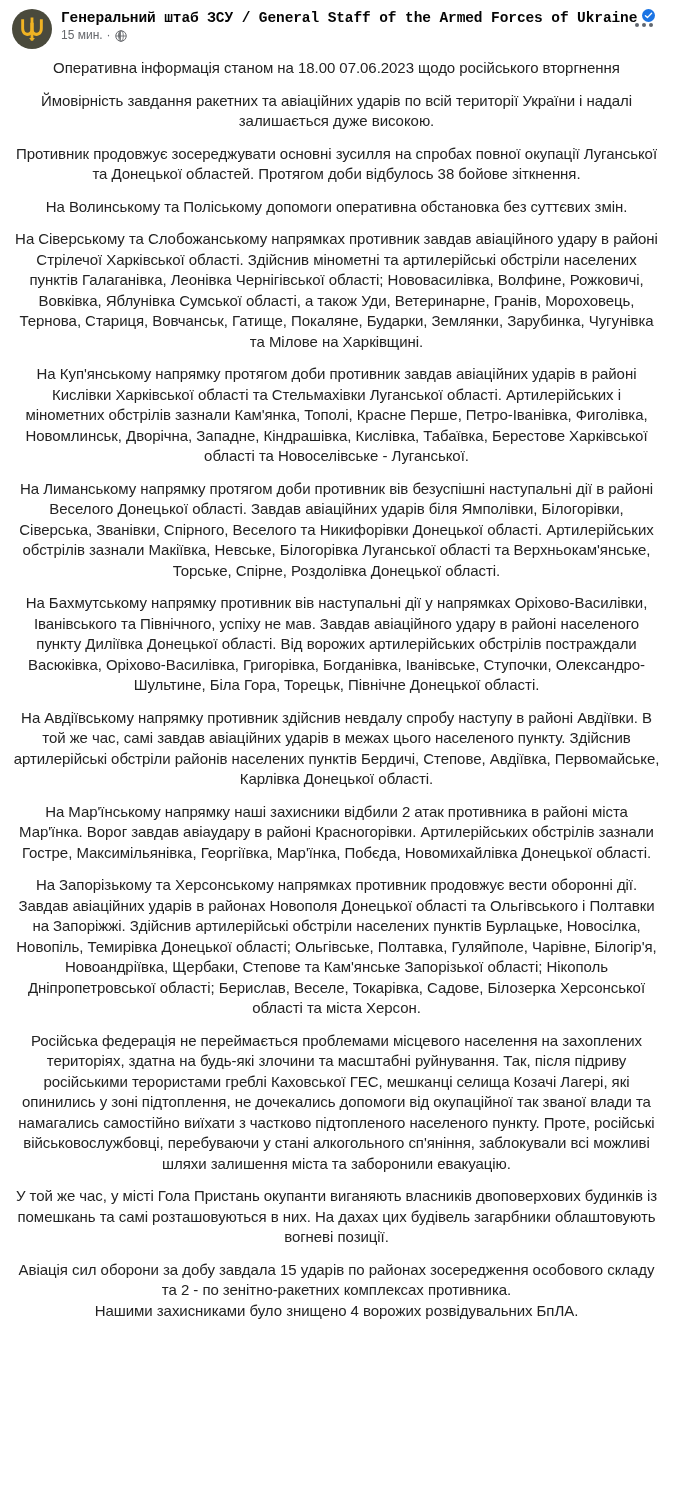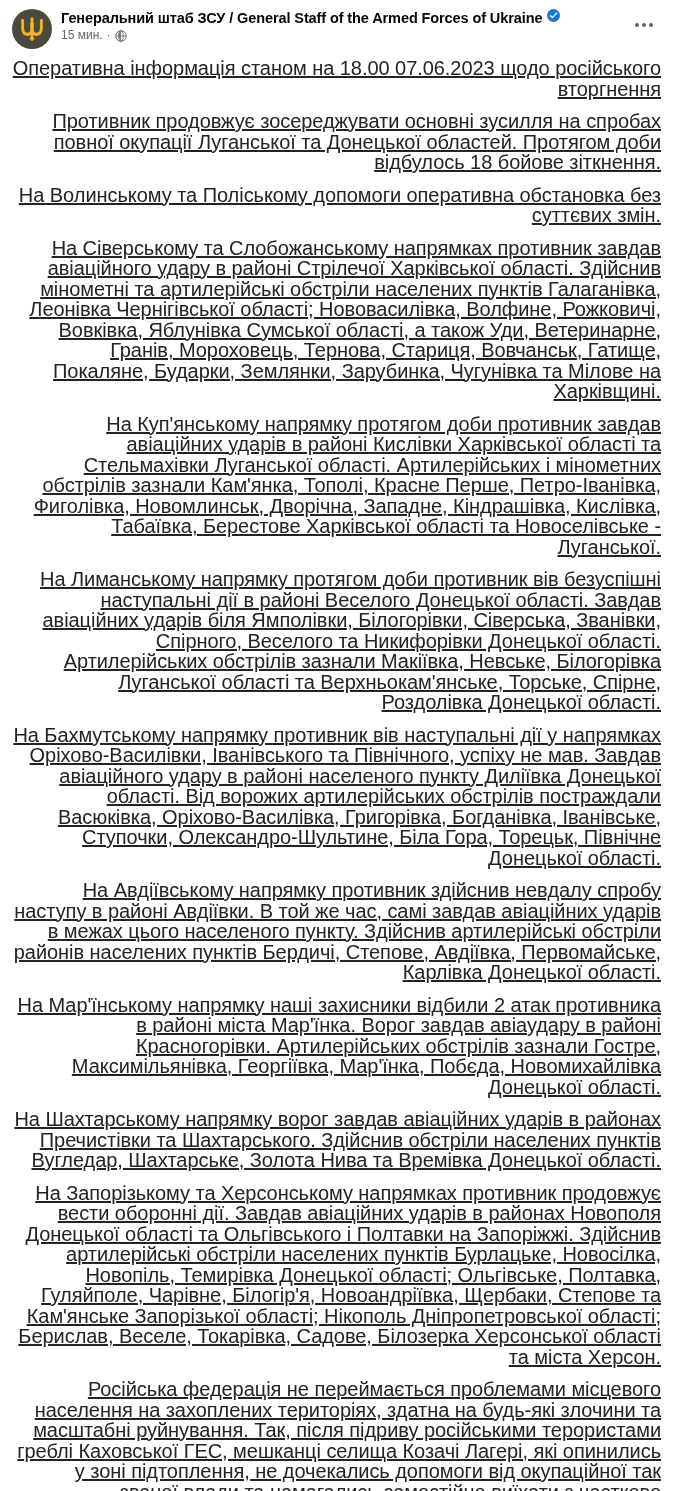--- a/index.html
+++ b/index.html
@@ -51,20 +51,21 @@
     flex-direction: column;
     justify-content: flex-start;
     min-width: 0;
     flex: 1 1 auto;
     padding-top: 1px;
   }
   .page-name-row {
     display: flex;
     align-items: flex-start;
     line-height: 18px;
+    font-family: Liberation Mono, monospace;
   }
   .page-name {
     font-size: 14.5px;
     font-weight: 700;
     color: #050505;
     letter-spacing: -0.1px;
     white-space: nowrap;
   }
   .verified-badge {
     margin-left: 5px;
@@ -117,27 +118,26 @@
     margin: 0 1.5px;
   }
 
   
   .post-body {
     padding: 6px 12px 0 12px;
     box-sizing: border-box;
   }
   .post-body p {
     margin: 0 0 12px 0;
-    font-size: 20px;
+    font-size: 15px;
     line-height: 20.5px;
     color: #232323;
-    text-align: right;
+    text-align: center;
     word-spacing: 0px;
     letter-spacing: -0.05px;
-    text-decoration: underline;
   }
   .post-body p:last-child {
     margin-bottom: 0;
   }
 </style>
 </head>
 <body>
 
 <div class="post">
 
@@ -181,29 +181,30 @@
     <div class="menu-dots">
       <span></span>
       <span></span>
       <span></span>
     </div>
 
   </div>
 
   <div class="post-body">
     <p>Оперативна інформація станом на 18.00 07.06.2023 щодо російського вторгнення</p>
-    <p>Противник продовжує зосереджувати основні зусилля на спробах повної окупації Луганської та Донецької областей. Протягом доби відбулось 18 бойове зіткнення.</p>
+    <p>Ймовірність завдання ракетних та авіаційних ударів по всій території України і надалі залишається дуже високою.</p>
+    <p>Противник продовжує зосереджувати основні зусилля на спробах повної окупації Луганської та Донецької областей. Протягом доби відбулось 38 бойове зіткнення.</p>
     <p>На Волинському та Поліському допомоги оперативна обстановка без суттєвих змін.</p>
     <p>На Сіверському та Слобожанському напрямках противник завдав авіаційного удару в районі Стрілечої Харківської області. Здійснив мінометні та артилерійські обстріли населених пунктів Галаганівка, Леонівка Чернігівської області; Нововасилівка, Волфине, Рожковичі, Вовківка, Яблунівка Сумської області, а також Уди, Ветеринарне, Гранів, Мороховець, Тернова, Стариця, Вовчанськ, Гатище, Покаляне, Будaрки, Землянки, Зарубинка, Чугунівка та Мілове на Харківщині.</p>
     <p>На Куп'янському напрямку протягом доби противник завдав авіаційних ударів в районі Кислівки Харківської області та Стельмахівки Луганської області. Артилерійських і мінометних обстрілів зазнали Кам'янка, Тополі, Красне Перше, Петро-Іванівка, Фиголівка, Новомлинськ, Дворічна, Западне, Кіндрашівка, Кислівка, Табаївка, Берестове Харківської області та Новоселівське - Луганської.</p>
     <p>На Лиманському напрямку протягом доби противник вів безуспішні наступальні дії в районі Веселого Донецької області. Завдав авіаційних ударів біля Ямполівки, Білогорівки, Сіверська, Званівки, Спірного, Веселого та Никифорівки Донецької області. Артилерійських обстрілів зазнали Макіївка, Невське, Білогорівка Луганської області та Верхньокам'янське, Торське, Спірне, Роздолівка Донецької області.</p>
     <p>На Бахмутському напрямку противник вів наступальні дії у напрямках Оріхово-Василівки, Іванівського та Північного, успіху не мав. Завдав авіаційного удару в районі населеного пункту Диліївка Донецької області. Від ворожих артилерійських обстрілів постраждали Васюківка, Оріхово-Василівка, Григорівка, Богданівка, Іванівське, Ступочки, Олександро-Шультине, Біла Гора, Торецьк, Північне Донецької області.</p>
     <p>На Авдіївському напрямку противник здійснив невдалу спробу наступу в районі Авдіївки. В той же час, самі завдав авіаційних ударів в межах цього населеного пункту. Здійснив артилерійські обстріли районів населених пунктів Бердичі, Степове, Авдіївка, Первомайське, Карлівка Донецької області.</p>
     <p>На Мар'їнському напрямку наші захисники відбили 2 атак противника в районі міста Мар'їнка. Ворог завдав авіаудару в районі Красногорівки. Артилерійських обстрілів зазнали Гостре, Максимільянівка, Георгіївка, Мар'їнка, Побєда, Новомихайлівка Донецької області.</p>
-    <p>На Шахтарському напрямку ворог завдав авіаційних ударів в районах Пречистівки та Шахтарського. Здійснив обстріли населених пунктів Вугледар, Шахтарське, Золота Нива та Времівка Донецької області.</p>
     <p>На Запорізькому та Херсонському напрямках противник продовжує вести оборонні дії. Завдав авіаційних ударів в районах Новополя Донецької області та Ольгівського і Полтавки на Запоріжжі. Здійснив артилерійські обстріли населених пунктів Бурлацьке, Новосілка, Новопіль, Темирівка Донецької області; Ольгівське, Полтавка, Гуляйполе, Чарівне, Білогір'я, Новоандріївка, Щербаки, Степове та Кам'янське Запорізької області; Нікополь Дніпропетровської області; Берислав, Веселе, Токарівка, Садове, Білозерка Херсонської області та міста Херсон.</p>
     <p>Російська федерація не переймається проблемами місцевого населення на захоплених територіях, здатна на будь-які злочини та масштабні руйнування. Так, після підриву російськими терористами греблі Каховської ГЕС, мешканці селища Козачі Лагері, які опинились у зоні підтоплення, не дочекались допомоги від окупаційної так званої влади та намагались самостійно виїхати з частково підтопленого населеного пункту. Проте, російські військовослужбовці, перебуваючи у стані алкогольного сп'яніння, заблокували всі можливі шляхи залишення міста та заборонили евакуацію.</p>
+    <p>У той же час, у місті Гола Пристань окупанти виганяють власників двоповерхових будинків із помешкань та самі розташовуються в них. На дахах цих будівель загарбники облаштовують вогневі позиції.</p>
     <p style="white-space: pre-line;">Авіація сил оборони за добу завдала 15 ударів по районах зосередження особового складу та 2 - по зенітно-ракетних комплексах противника.
 Нашими захисниками було знищено 4 ворожих розвідувальних БпЛА.</p>
 
   </div>
 
 </div>
 
 </body></html>

